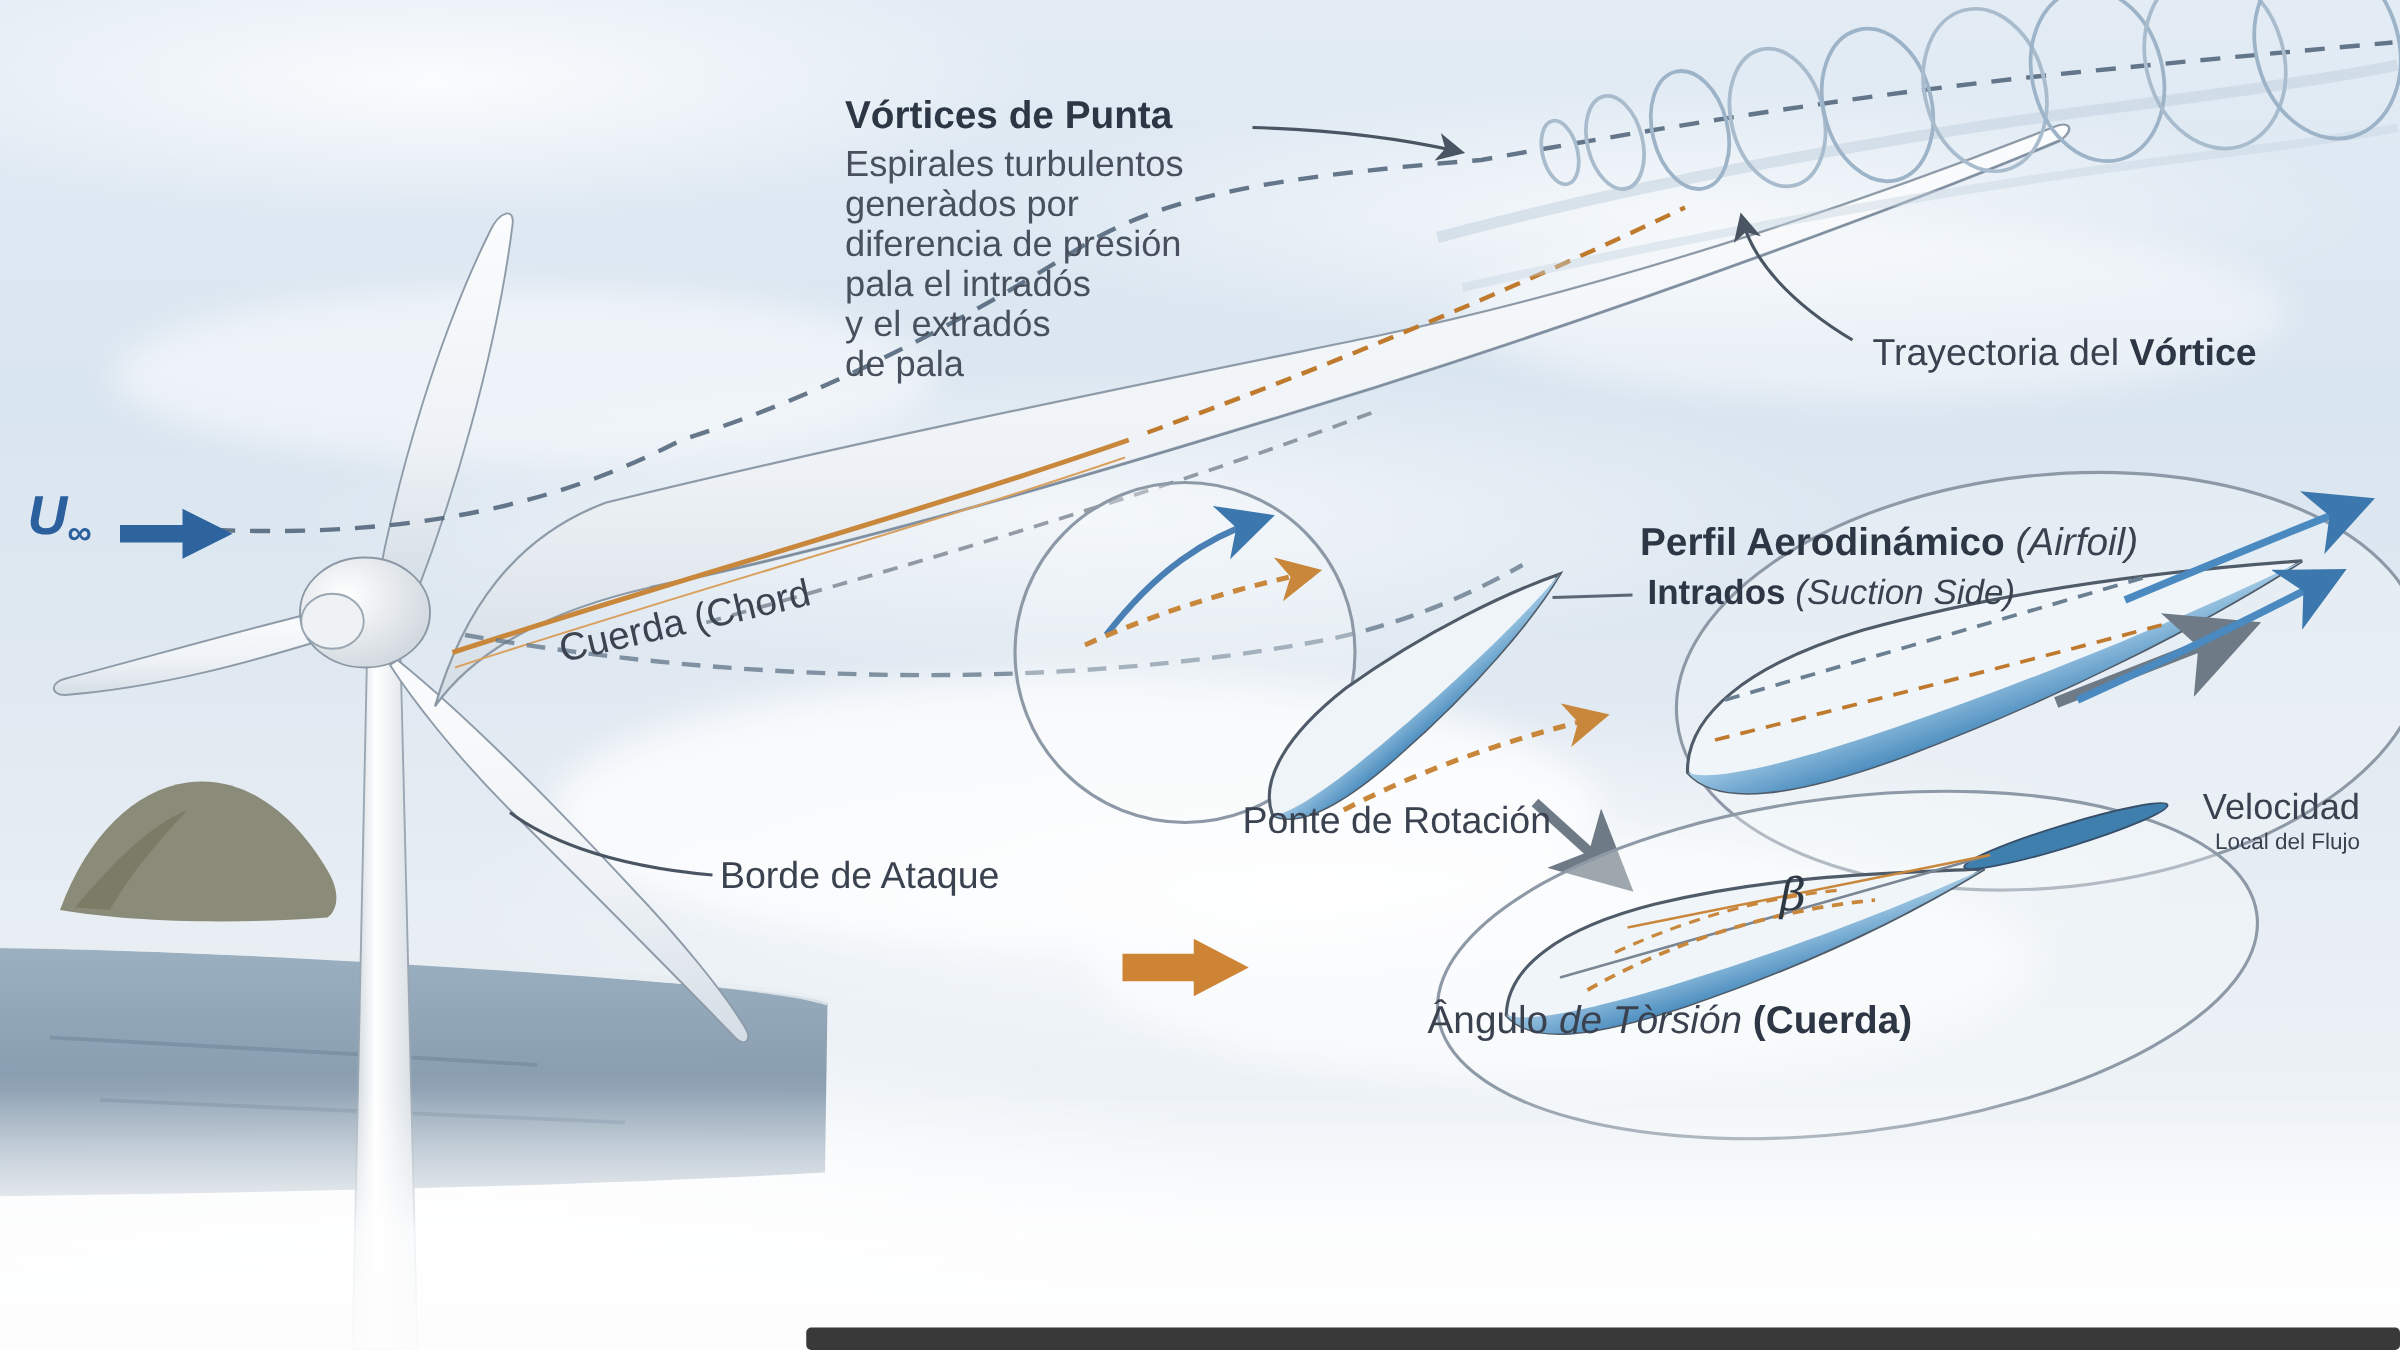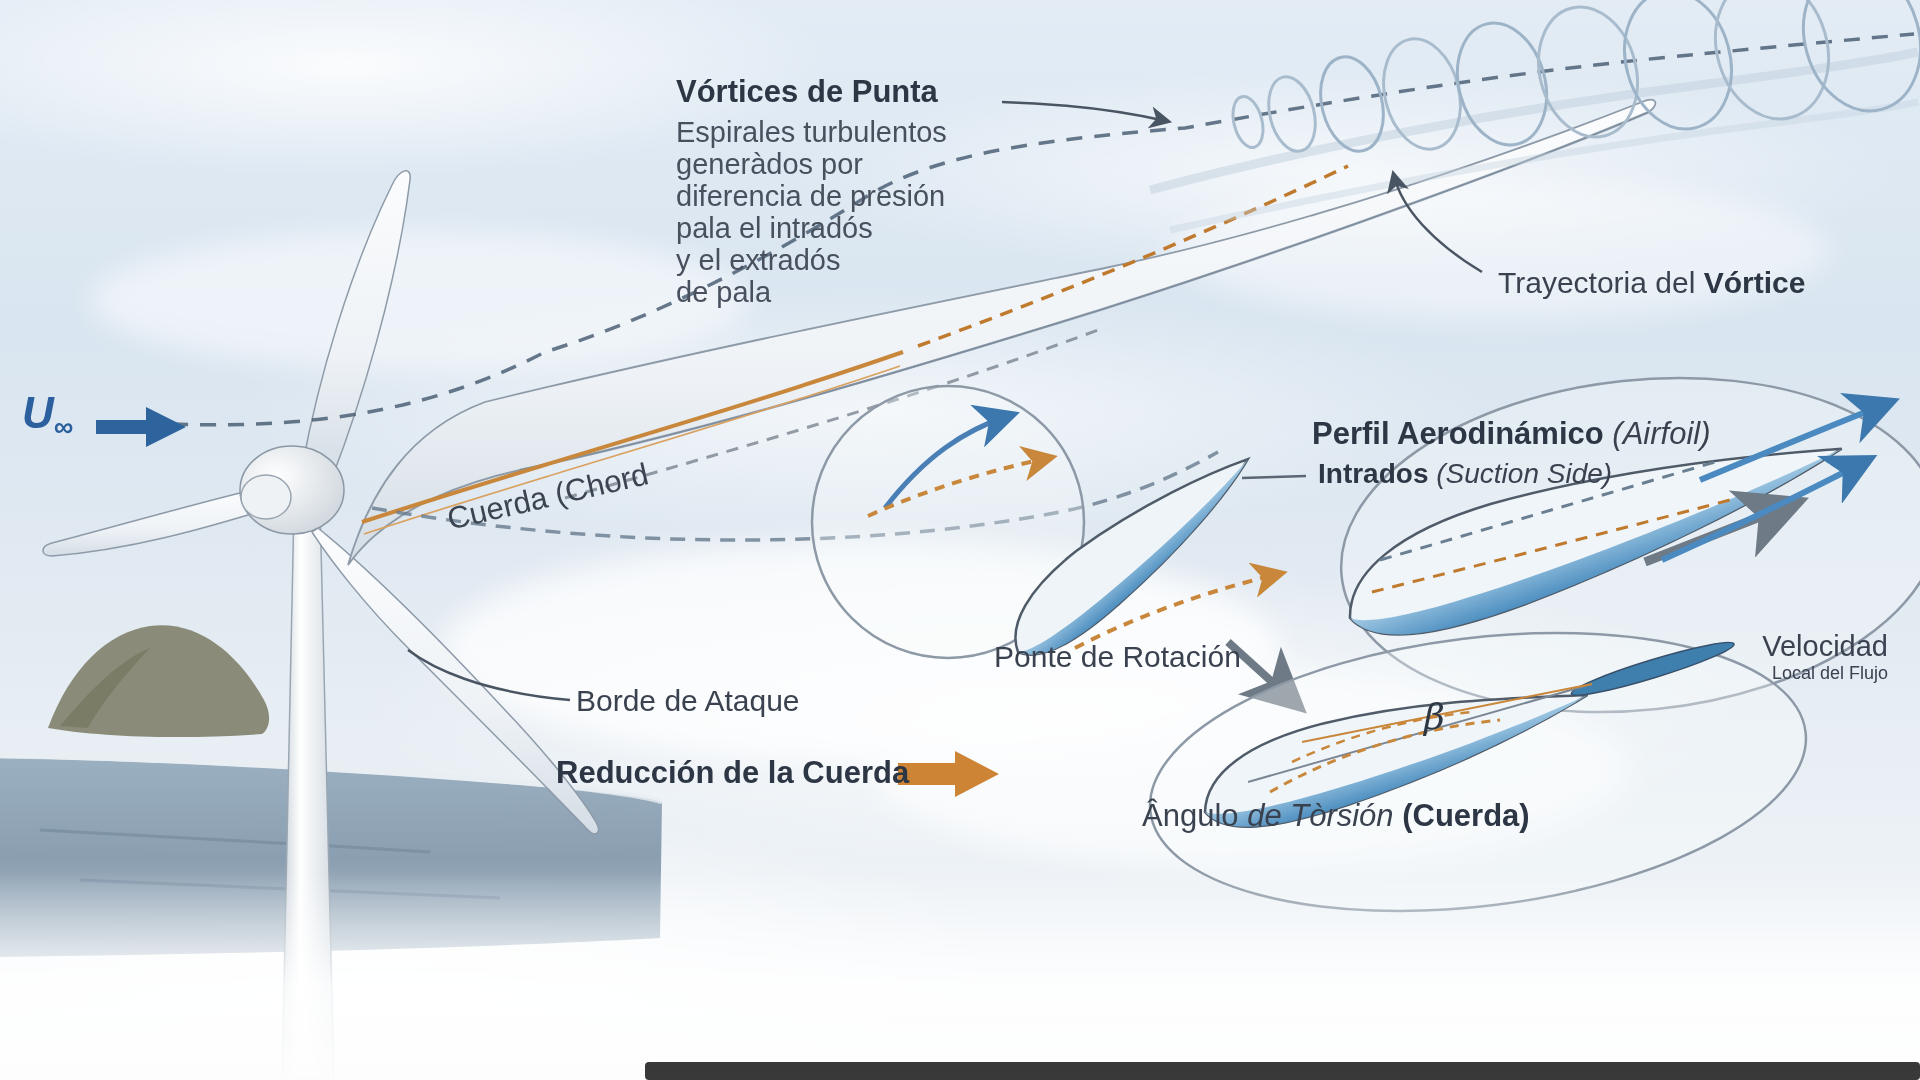--- a/index.html
+++ b/index.html
@@ -206,21 +206,20 @@
 
 <div class="lbl" style="left:576px;top:684px;font-size:30px;">Borde de Ataque</div>
 
 <div class="lbl" style="left:1660px;top:630px;width:228px;text-align:right;">
   <div style="font-size:29px;">Velocidad</div>
   <div style="font-size:18px;">Local del Flujo</div>
 </div>
 
 <div class="lbl" style="left:962px;top:640px;font-size:30px;margin-left:32px;">Ponte de Rotación</div>
 
-<div class="lbl b" style="left:556px;top:755px;font-size:31px;">Reducción de la Cuerda</div>
 
 <div class="lbl" style="left:1142px;top:798px;font-size:31px;">
   <span>Ângulo </span><span class="i">de Tòrsión </span><span class="b">(Cuerda)</span>
 </div>
 
 <div class="lbl i" style="left:1424px;top:696px;font-size:36px;font-family:'DejaVu Serif',serif;color:#2e3744;">β</div>
 
 </div>
 
 </body></html>

